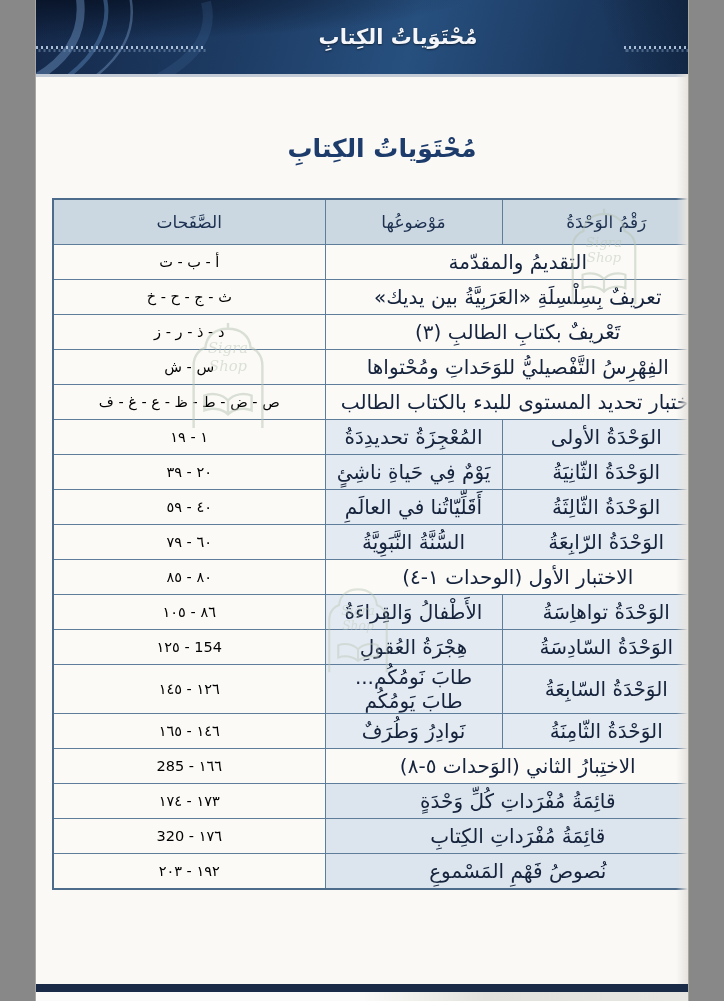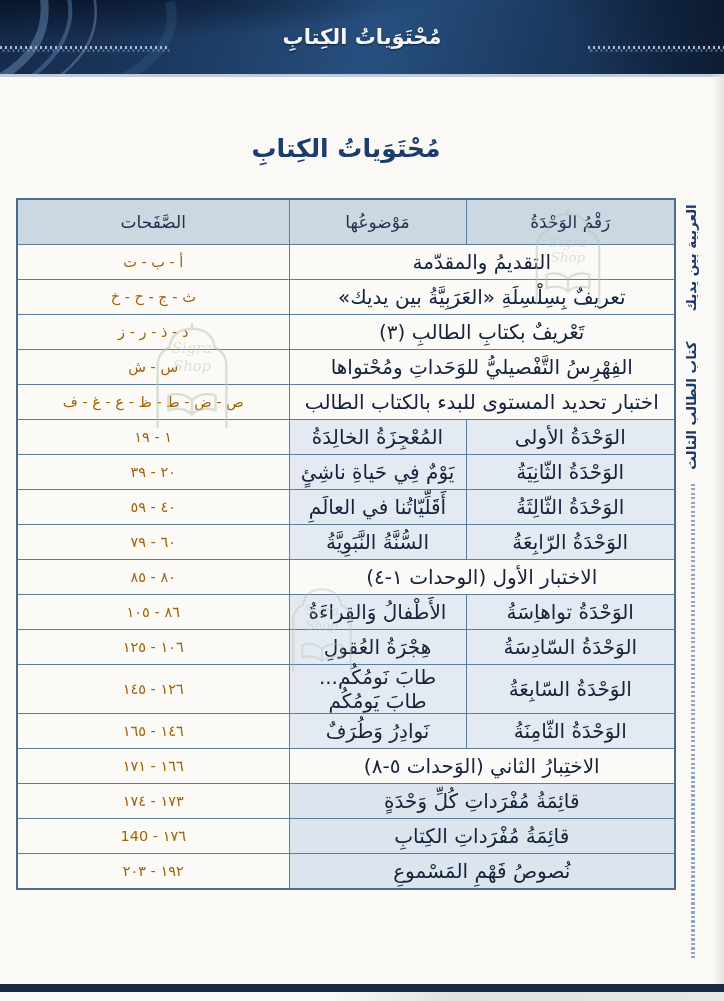--- a/index.html
+++ b/index.html
@@ -1,17 +1,17 @@
 <!DOCTYPE html>
 <html lang="ar"><head>
 <meta charset="utf-8">
 <style>
   html,body{margin:0;padding:0;background:#888;}
   .stage{
-    position:relative;width:724px;height:1001px;margin:0 auto;
+    position:relative;width:652px;height:1001px;margin:0 auto;
     background:#faf9f6;overflow:hidden;
     font-family:"DejaVu Sans",sans-serif;
     outline:1px solid #a9a7a2;
   }
   
   .banner{
     position:absolute;left:0;top:0;width:724px;height:74px;
     background:
       radial-gradient(ellipse at 3% -10%, rgba(6,16,34,.95) 0%, rgba(6,16,34,0) 42%),
       linear-gradient(246deg, rgba(10,24,44,.9) 0%, rgba(10,24,44,0) 22%),
@@ -48,21 +48,21 @@
     position:absolute;left:16px;top:198px;width:658px;
     direction:rtl;border-collapse:collapse;table-layout:fixed;
     border:2.5px solid #4d6c8b;
   }
   table.toc th,table.toc td{
     border:1.6px solid #5e7d9b;padding:0 8px;text-align:center;vertical-align:middle;
     font-weight:normal;color:#15233c;background:#fbfaf7;
   }
   table.toc th{height:44px;font-size:17px;color:#1c3050;background:#cbd7e1;}
   table.toc td{height:34px;font-size:20px;}
-  table.toc td.c-pages{font-size:14.5px;color:#a16207;background:#fbfaf7;}
+  table.toc td.c-pages{font-size:14.5px;color:#000000;background:#fbfaf7;}
   tr.unit td.c-unit,tr.unit td.c-topic{background:#e3eaf1;}
   tr.list td.c-merged{background:#dce5ee;}
   tr.intro td.c-merged,tr.exam td.c-merged{background:#fbfaf7;}
   
   .wm{position:absolute;pointer-events:none;opacity:.5;}
   .wm text{font-family:"DejaVu Serif",serif;font-style:italic;}
   
   .spine{
     position:absolute;left:549px;top:326px;width:290px;height:22px;
     transform:rotate(-90deg);
@@ -129,21 +129,21 @@
       <tr class="intro">
         <td class="c-merged" colspan="2">الفِهْرِسُ التَّفْصيليُّ للوَحَداتِ ومُحْتواها</td>
         <td class="c-pages">س - ش</td>
       </tr>
       <tr class="intro">
         <td class="c-merged" colspan="2">اختبار تحديد المستوى للبدء بالكتاب الطالب</td>
         <td class="c-pages">ص - ض - ط - ظ - ع - غ - ف</td>
       </tr>
       <tr class="unit">
         <td class="c-unit">الوَحْدَةُ الأولى</td>
-        <td class="c-topic">المُعْجِزَةُ الخالِدَةُ</td>
+        <td class="c-topic">المُعْجِزَةُ تحديدِدَةُ</td>
         <td class="c-pages">١ - ١٩</td>
       </tr>
       <tr class="unit">
         <td class="c-unit">الوَحْدَةُ الثّانِيَةُ</td>
         <td class="c-topic">يَوْمٌ فِي حَياةِ ناشِئٍ</td>
         <td class="c-pages">٢٠ - ٣٩</td>
       </tr>
       <tr class="unit">
         <td class="c-unit">الوَحْدَةُ الثّالِثَةُ</td>
         <td class="c-topic">أَقَلِّيّاتُنا في العالَمِ</td>
@@ -159,43 +159,43 @@
         <td class="c-pages">٨٠ - ٨٥</td>
       </tr>
       <tr class="unit">
         <td class="c-unit">الوَحْدَةُ تواهاِسَةُ</td>
         <td class="c-topic">الأَطْفالُ وَالقِراءَةُ</td>
         <td class="c-pages">٨٦ - ١٠٥</td>
       </tr>
       <tr class="unit">
         <td class="c-unit">الوَحْدَةُ السّادِسَةُ</td>
         <td class="c-topic">هِجْرَةُ العُقولِ</td>
-        <td class="c-pages">١٠٦ - ١٢٥</td>
+        <td class="c-pages">154 - ١٢٥</td>
       </tr>
       <tr class="unit">
         <td class="c-unit">الوَحْدَةُ السّابِعَةُ</td>
         <td class="c-topic">طابَ نَومُكُم... طابَ يَومُكُم</td>
         <td class="c-pages">١٢٦ - ١٤٥</td>
       </tr>
       <tr class="unit">
         <td class="c-unit">الوَحْدَةُ الثّامِنَةُ</td>
         <td class="c-topic">نَوادِرُ وَطُرَفٌ</td>
         <td class="c-pages">١٤٦ - ١٦٥</td>
       </tr>
       <tr class="exam">
         <td class="c-merged" colspan="2">الاختِبارُ الثاني (الوَحدات ٥-٨)</td>
-        <td class="c-pages">١٦٦ - ١٧١</td>
+        <td class="c-pages">١٦٦ - 285</td>
       </tr>
       <tr class="list">
         <td class="c-merged" colspan="2">قائِمَةُ مُفْرَداتِ كُلِّ وَحْدَةٍ</td>
         <td class="c-pages">١٧٣ - ١٧٤</td>
       </tr>
       <tr class="list">
         <td class="c-merged" colspan="2">قائِمَةُ مُفْرَداتِ الكِتابِ</td>
-        <td class="c-pages">١٧٦ - 140</td>
+        <td class="c-pages">١٧٦ - 320</td>
       </tr>
       <tr class="list">
         <td class="c-merged" colspan="2">نُصوصُ فَهْمِ المَسْموعِ</td>
         <td class="c-pages">١٩٢ - ٢٠٣</td>
       </tr>
     </tbody>
   </table>
 
   <svg class="wm" style="left:512px;top:206px;width:112px;height:100px" viewBox="0 0 90 112">
     <path d="M10 110 V46 C10 36 16 30 22 28 C23 16 32 9 45 9 C58 9 67 16 68 28 C74 30 80 36 80 46 V110" fill="none" stroke="#b9c6b3" stroke-width="2.5"></path>

